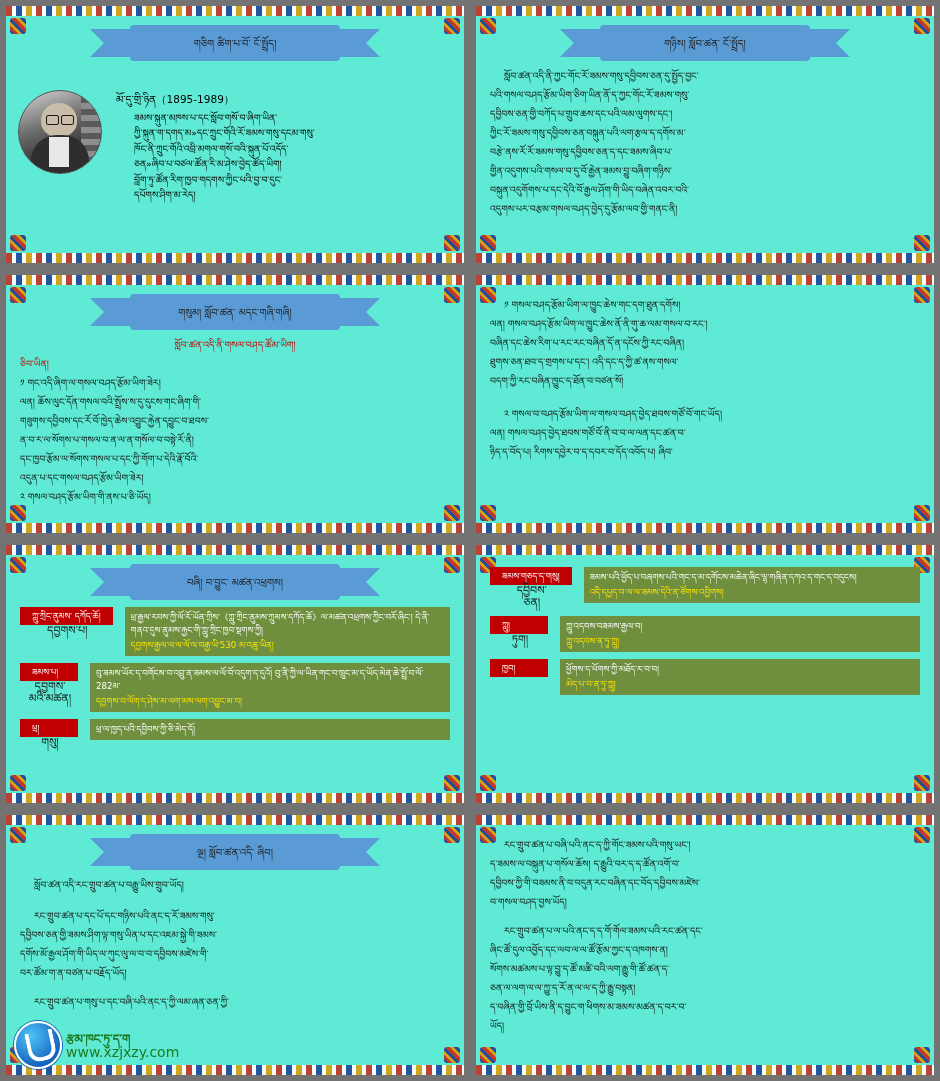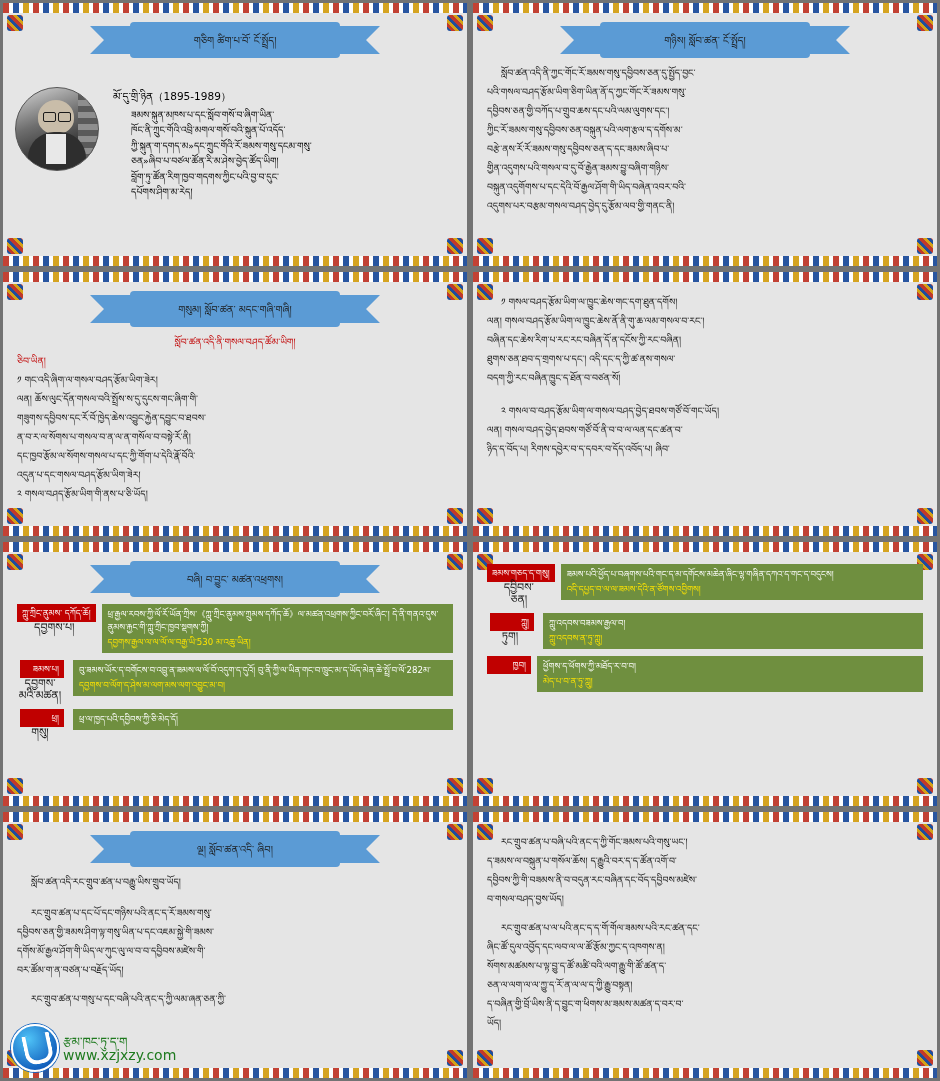--- a/index.html
+++ b/index.html
@@ -1,18 +1,18 @@
 <!DOCTYPE html>
 <html><head>
 <meta charset="utf-8">
 <style>
   html,body{margin:0;padding:0;background:#ffffff;}
   body{width:940px;height:1081px;font-family:"DejaVu Sans","Liberation Sans",sans-serif;}
   .grid{display:grid;grid-template-columns:470px 470px;grid-template-rows:269px 270px 270px 272px;width:940px;height:1081px;}
-  .slide{position:relative;background:#e5e5e5;overflow:hidden;border:3px solid #737373;box-sizing:border-box;}
+  .slide{position:relative;background:#5eead4;overflow:hidden;border:6px solid #737373;box-sizing:border-box;}
   
   .border-top,.border-bottom{position:absolute;left:0;right:0;height:10px;
      background:
        repeating-linear-gradient(90deg,#c0392b 0 6px,#ffffff 6px 10px,#1f4e9c 10px 16px,#ffffff 16px 20px,#d4a017 20px 26px,#ffffff 26px 30px);
      opacity:.95;}
   .border-top{top:0;}
   .border-bottom{bottom:0;}
   .corner{position:absolute;width:16px;height:16px;border-radius:3px;
      background:repeating-linear-gradient(45deg,#1f4e9c 0 3px,#c0392b 3px 6px,#d4a017 6px 9px);}
   .c-tl{top:12px;left:4px;} .c-tr{top:12px;right:4px;}
@@ -39,34 +39,34 @@
   .photo .g1{position:absolute;left:27px;top:24px;width:11px;height:8px;border:1.4px solid #1a1a1a;border-radius:2px;}
   .photo .g2{position:absolute;left:42px;top:24px;width:11px;height:8px;border:1.4px solid #1a1a1a;border-radius:2px;}
   .photo .books{position:absolute;right:0;top:0;width:20px;height:82px;
      background:repeating-linear-gradient(180deg,#8e8e8e 0 6px,#5a5a5a 6px 12px);}
   .s1-title{position:absolute;left:110px;top:82px;right:30px;font-size:10.5px;}
   .s1-text{position:absolute;left:128px;top:104px;right:14px;font-size:9.3px;line-height:15.4px;}
   .s1-text p{margin:0;}
 
   
   .rowblk{display:flex;align-items:flex-start;margin-bottom:7px;}
-  .tagbox{background:#c00000;color:#fff;font-size:8.6px;line-height:12px;padding:3px 5px;text-align:right;min-width:34px;}
+  .tagbox{background:#c00000;color:#fff;font-size:8.6px;line-height:12px;padding:3px 12px;text-align:left;min-width:34px;margin-right:6px;}
   .greenbox{background:#6f8f3f;color:#fff;font-size:8.6px;line-height:13px;padding:4px 6px;flex:1;}
   .greenbox .yellow{color:#ffe400;display:block;margin-top:2px;}
   .leftlabel{font-size:11px;line-height:12px;color:#111;text-align:center;width:46px;margin-right:4px;}
   .stack{display:flex;flex-direction:column;align-items:center;margin-right:6px;}
 
   
   .logo{position:absolute;left:8px;bottom:6px;display:flex;align-items:center;z-index:5;}
   .logo .disk{width:44px;height:44px;border-radius:50%;background:radial-gradient(circle at 35% 30%,#4fc3f7,#1565c0 70%,#0d47a1);
      border:2px solid #fff;box-shadow:0 0 0 1px #1565c0;position:relative;}
   .logo .disk:after{content:"";position:absolute;left:11px;top:8px;width:20px;height:26px;border-radius:0 0 12px 12px;
      border:4px solid #fff;border-top:none;transform:rotate(-12deg);}
   .logo .txt{margin-left:4px;}
-  .logo .t1{color:#1f7a1f;font-size:12px;font-weight:normal;line-height:14px;}
+  .logo .t1{color:#1f7a1f;font-size:12px;font-weight:bold;line-height:14px;}
   .logo .t2{color:#1f7a1f;font-size:14px;line-height:12px;}
 </style>
 </head>
 <body>
 
 <div class="grid">
 
   <div class="slide">
     <div class="border-top"></div>
     <div class="border-bottom"></div>
@@ -85,22 +85,22 @@
       <div class="books"></div>
       <div class="f1"></div>
       <div class="f2"></div>
       <div class="f3"></div>
       <div class="g1"></div>
       <div class="g2"></div>
     </div>
     <div class="s1-title">མོ་དུ་གྲི་ཉིན（1895-1989）</div>
     <div class="s1-text">
       <p>ཟམས་སྐུན་མཁས་པ་དང་སློབ་གསོ་བ་ཞིག་ཡིན་</p>
+      <p>ཀྱི་སྐུན་ག་དགད་མ»དང་ཀྲུང་གོའི་རོ་ཟམས་གསུ་དངམ་གསུ་ </p>
       <p>ཁོང་ནི་ཀྲུང་གོའི་འབྲི་མགལ་གསོ་བའི་སྐུན་པོ་འདོད་</p>
-      <p>ཀྱི་སྐུན་ག་དགད་མ»དང་ཀྲུང་གོའི་རོ་ཟམས་གསུ་དངམ་གསུ་ </p>
       <p>ཅན»ཞིབ་པ་བཙལ་ཚོན་རི་མ་ཤེས་བྱེད་ཚོད་ཡིག།</p>
       <p>བློག་ཏུ་ཚོན་རིག་ཁྱབ་གདགས་ཀྱིང་པའི་བྱ་བ་དུང་</p>
       <p>དཔོགས་ཤིག་མ་རེད།</p>
     </div>
   </div>
 
   <div class="slide">
     <div class="border-top"></div>
     <div class="border-bottom"></div>
     <div class="corner c-tl"></div>

